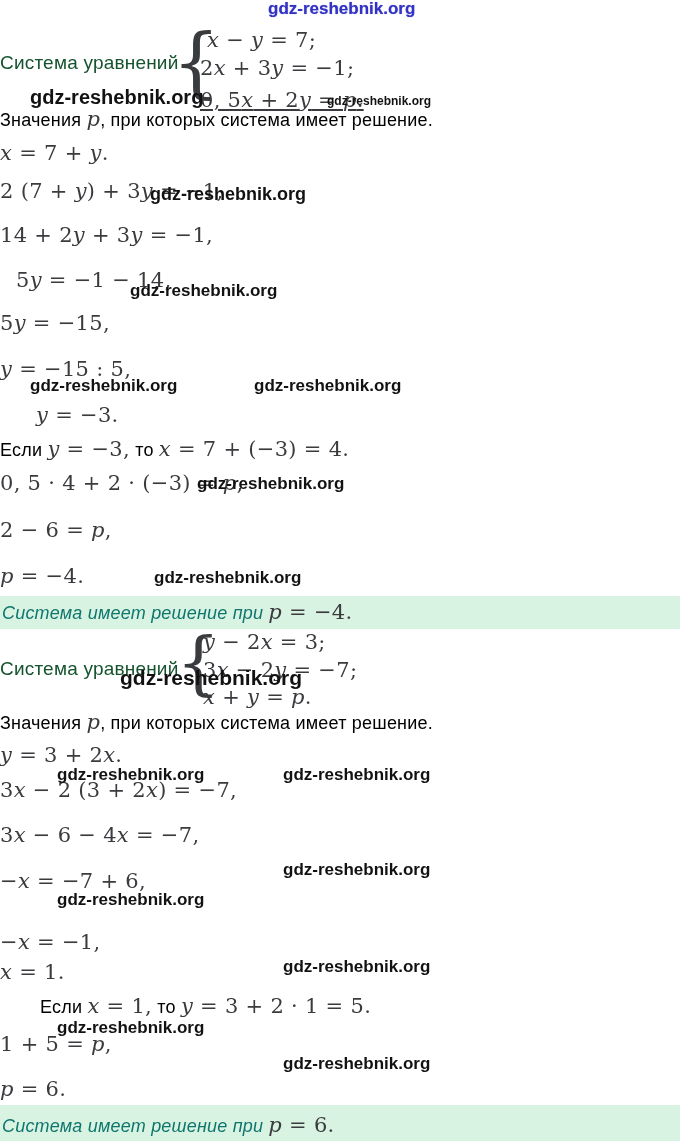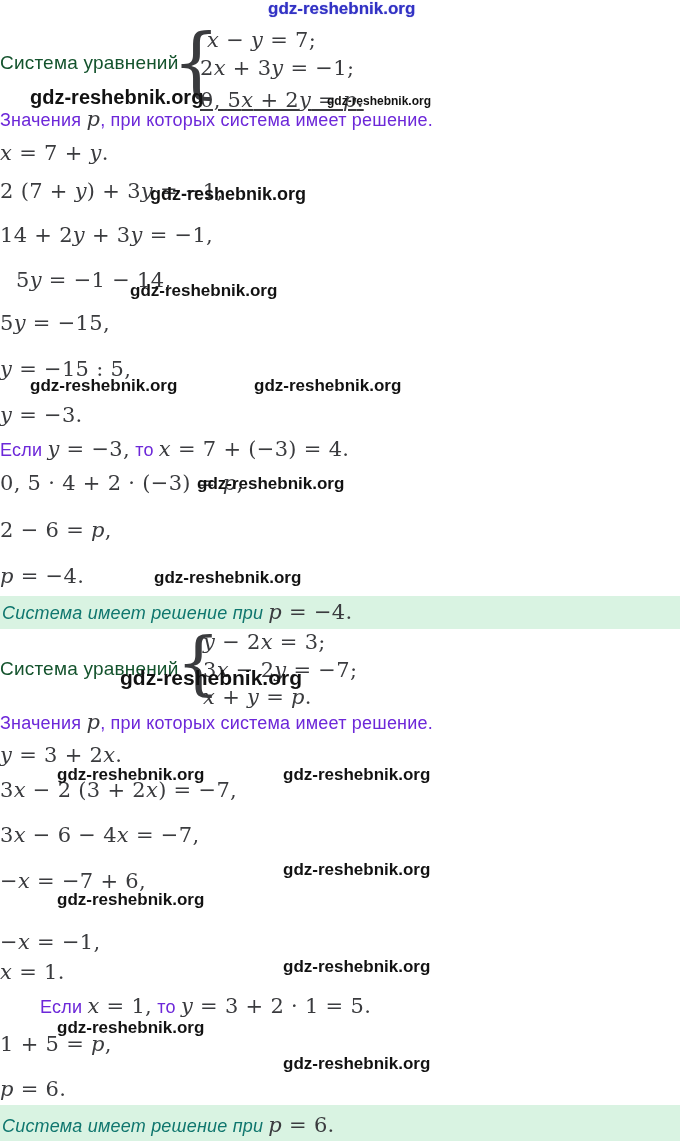--- a/index.html
+++ b/index.html
@@ -3,21 +3,21 @@
 <meta charset="utf-8">
 <style>
   html,body{margin:0;padding:0;background:#ffffff;}
   .page{
     position:relative;width:680px;height:1141px;background:#ffffff;
     overflow:hidden;font-family:"Liberation Sans",sans-serif;
   }
   .line{position:absolute;left:0;white-space:nowrap;}
   .seg-sans{
     font-family:"Liberation Sans",sans-serif;font-size:18px;
-    color:#6d28d9;letter-spacing:.2px;
+    color:#000000;letter-spacing:.2px;
   }
   .seg-math{
     font-family:"DejaVu Serif",serif;font-size:21px;color:#3a3b3e;
     letter-spacing:.3px;
   }
   .seg-math i{font-style:italic;}
   .watermark{
     position:absolute;font-family:"Liberation Sans",sans-serif;
     color:#121212;white-space:nowrap;font-weight:600;line-height:1.05;
   }
@@ -58,21 +58,21 @@
       <div class="sys-eq" style="left: 203px; top: 685px;"><i>x</i> + <i>y</i> = <i>p</i>.</div>
     </div>
   <div id="lines">
       <div class="line" style="top: 107px;"><span class="seg-sans">Значения </span><span class="seg-math"><i>p</i></span><span class="seg-sans">, при которых система имеет решение.</span></div>
       <div class="line" style="top: 141px;"><span class="seg-math"><i>x</i> = 7 + <i>y</i>.</span></div>
       <div class="line" style="top: 179px;"><span class="seg-math">2 (7 + <i>y</i>) + 3<i>y</i> = −1,</span></div>
       <div class="line" style="top: 223px;"><span class="seg-math">14 + 2<i>y</i> + 3<i>y</i> = −1,</span></div>
       <div class="line" style="top: 268px; margin-left: 16px;"><span class="seg-math">5<i>y</i> = −1 − 14,</span></div>
       <div class="line" style="top: 311px;"><span class="seg-math">5<i>y</i> = −15,</span></div>
       <div class="line" style="top: 357px;"><span class="seg-math"><i>y</i> = −15 : 5,</span></div>
-      <div class="line" style="top: 403px;"><span class="seg-math"><i>y</i> = −3.</span></div>
+      <div class="line" style="top: 403px; padding-left: 36px;"><span class="seg-math"><i>y</i> = −3.</span></div>
       <div class="line" style="top: 437px;"><span class="seg-sans">Если </span><span class="seg-math"><i>y</i> = −3,</span><span class="seg-sans"> то </span><span class="seg-math"><i>x</i> = 7 + (−3) = 4.</span></div>
       <div class="line" style="top: 471px;"><span class="seg-math">0, 5 · 4 + 2 · (−3) = <i>p</i>,</span></div>
       <div class="line" style="top: 518px;"><span class="seg-math">2 − 6 = <i>p</i>,</span></div>
       <div class="line" style="top: 564px;"><span class="seg-math"><i>p</i> = −4.</span></div>
       <div class="line" style="top: 710px;"><span class="seg-sans">Значения </span><span class="seg-math"><i>p</i></span><span class="seg-sans">, при которых система имеет решение.</span></div>
       <div class="line" style="top: 743px;"><span class="seg-math"><i>y</i> = 3 + 2<i>x</i>.</span></div>
       <div class="line" style="top: 778px;"><span class="seg-math">3<i>x</i> − 2 (3 + 2<i>x</i>) = −7,</span></div>
       <div class="line" style="top: 823px;"><span class="seg-math">3<i>x</i> − 6 − 4<i>x</i> = −7,</span></div>
       <div class="line" style="top: 869px;"><span class="seg-math">−<i>x</i> = −7 + 6,</span></div>
       <div class="line" style="top: 915px; margin-top: 15px;"><span class="seg-math">−<i>x</i> = −1,</span></div>

